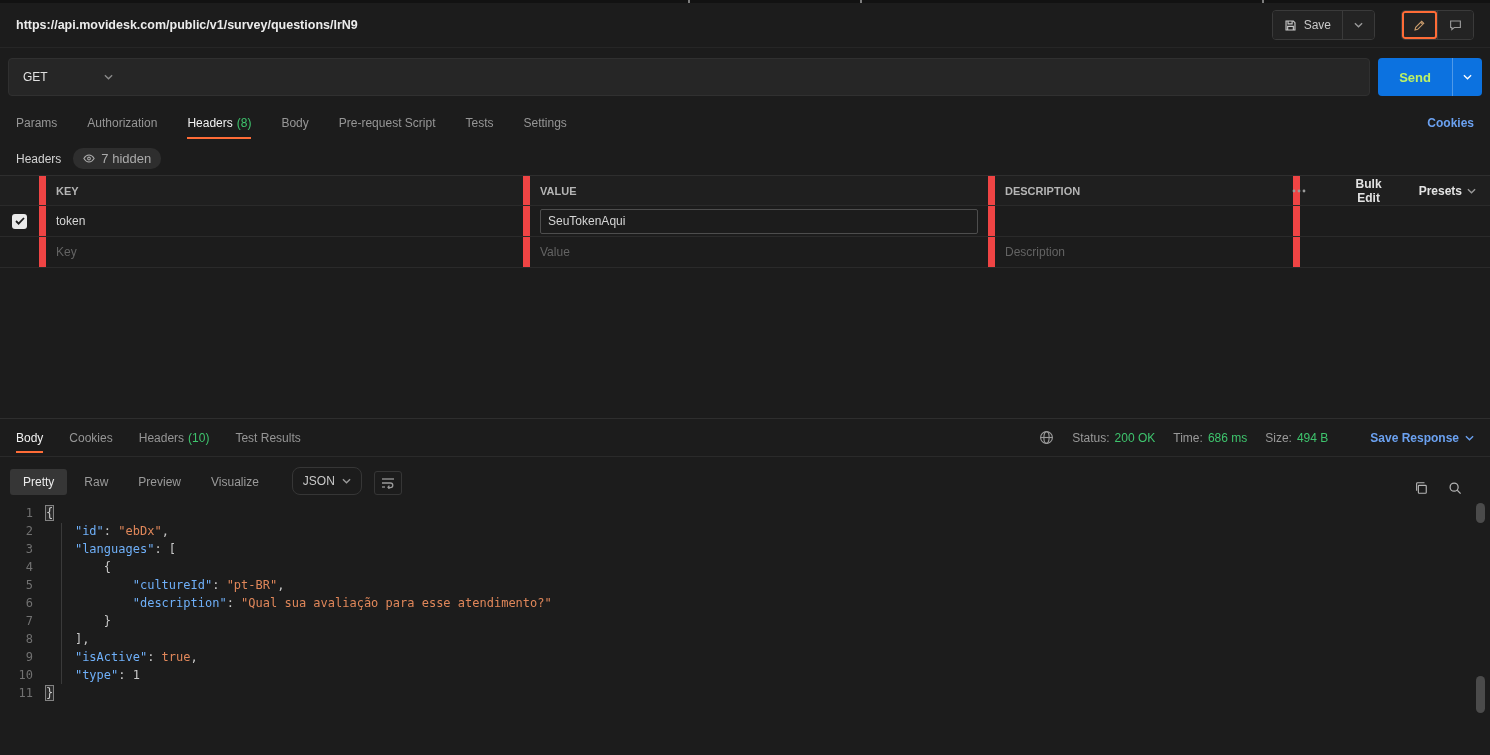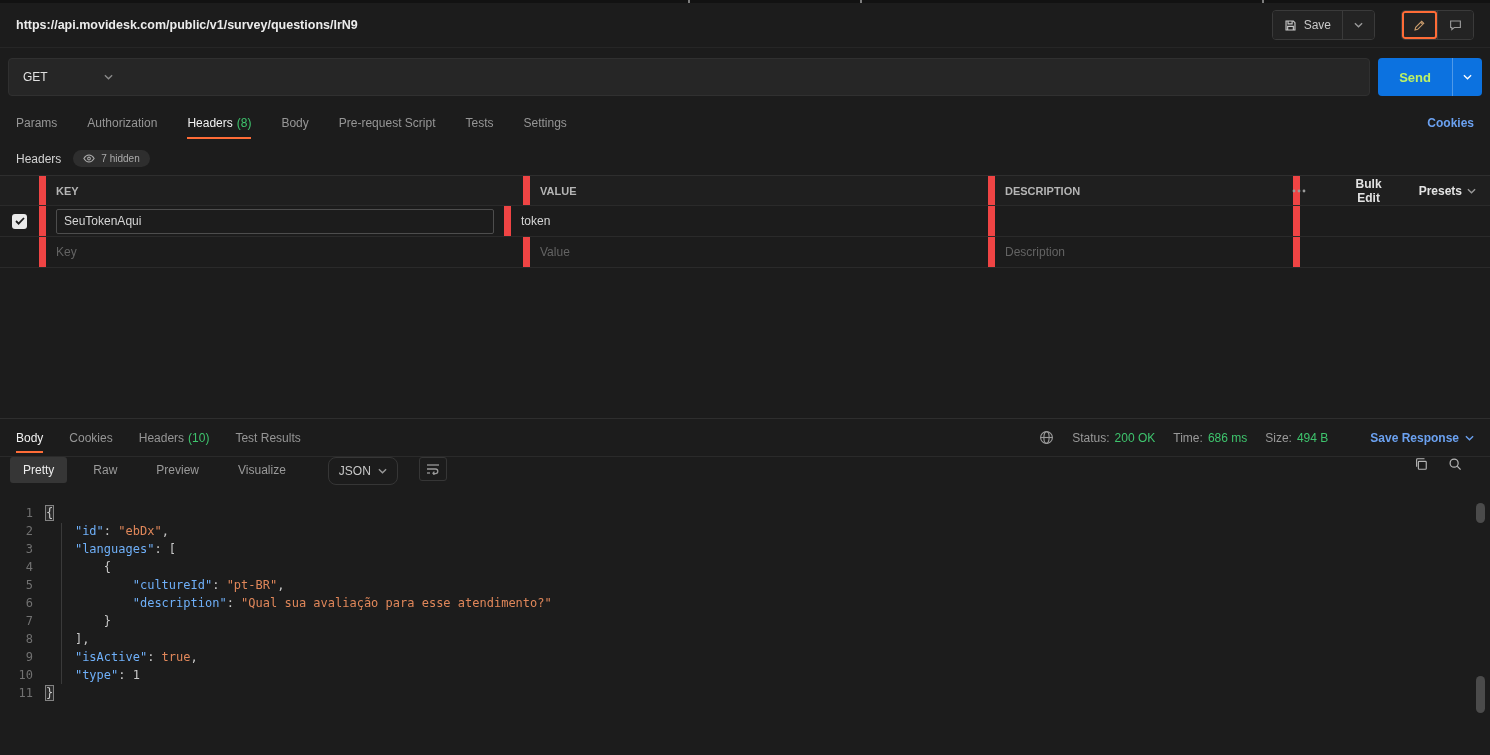--- a/index.html
+++ b/index.html
@@ -41,21 +41,21 @@
   .req-tabs{flex:none;display:flex;align-items:center;gap:30px;padding:0 16px;height:38px;}
   .tab{color:#969696;cursor:pointer;height:100%;display:flex;align-items:center;gap:4px;position:relative;}
   .tab.active{color:#f2f2f2;}
   .tab.active::after{content:"";position:absolute;left:0;right:0;bottom:3px;height:2px;background:#ff6c37;}
   .count{color:#3ec46d;}
   .cookies-link{margin-left:auto;color:#6ba1f0;font-weight:bold;cursor:pointer;}
 
   
   .headers-meta{flex:none;display:flex;align-items:center;gap:12px;padding:0 16px;height:33px;}
   .hm-label{color:#d2d2d2;}
-  .pill{display:flex;align-items:center;gap:6px;background:#2e2e2e;border-radius:10px;padding:3px 10px;color:#ababab;font-size:10px;cursor:pointer;}
+  .pill{display:flex;align-items:center;gap:6px;background:#2e2e2e;border-radius:10px;padding:3px 10px;color:#ababab;font-size:13px;cursor:pointer;}
 
   
   .htable{flex:none;border-top:1px solid #2e2e2e;}
   .trow{display:flex;border-bottom:1px solid #2a2a2a;height:31px;align-items:stretch;}
   .thead{background:#1f1f1f;height:30px;}
   .cell{border-right:7px solid #ef4444;display:flex;align-items:center;padding:0 10px;}
   .c-check{width:46px;justify-content:center;padding:0;}
   .c-key{width:484px;}
   .c-val{width:465px;}
   .c-desc{flex:1;}
@@ -71,21 +71,21 @@
 
   
   .response{flex:none;height:337px;display:flex;flex-direction:column;border-top:1px solid #2e2e2e;}
   .resp-tabs{flex:none;height:38px;display:flex;align-items:center;padding:0 16px;gap:26px;border-bottom:1px solid #2a2a2a;}
   .resp-right{margin-left:auto;display:flex;align-items:center;gap:18px;}
   .stat{display:flex;gap:5px;align-items:center;}
   .stat-label{color:#9a9a9a;}
   .green{color:#3ec46d;}
   .save-resp{color:#6ba1f0;font-weight:bold;display:flex;align-items:center;gap:6px;background:none;border:none;font-size:12px;}
 
-  .resp-toolbar{flex:none;height:38px;display:flex;align-items:flex-start;padding:0 10px;gap:13px;}
+  .resp-toolbar{flex:none;height:38px;display:flex;align-items:flex-end;padding:0 10px;gap:4px;}
   .vtab{padding:6px 13px;color:#9a9a9a;border-radius:3px;cursor:pointer;background:none;border:none;font-size:12px;}
   .vtab.active{background:#363636;color:#ececec;}
   .fmt{display:flex;align-items:center;gap:7px;color:#c9c9c9;padding:6px 10px;margin-left:16px;border:1px solid #363636;border-radius:8px;background:none;font-size:12px;}
   .wrap-btn{margin-left:8px;color:#9a9a9a;border:1px solid #363636;border-radius:3px;background:none;padding:5px 6px;}
   .toolbar-right{margin-left:auto;display:flex;gap:20px;padding-right:18px;color:#b5b5b5;align-items:center;}
   .tool-icon{background:none;border:none;color:#b5b5b5;padding:0;}
 
   
   .code-area{flex:1;position:relative;overflow:hidden;font-family:"DejaVu Sans Mono",monospace;font-size:12px;padding-top:9px;}
   .cl{display:flex;height:18px;line-height:18px;}
@@ -243,25 +243,25 @@
   </div>
 
   <div class="trow">
     <div class="cell c-check">
       <span class="checkbox">
         <svg width="10" height="8" viewBox="0 0 10 8" fill="none" stroke="#1c1c1c" stroke-width="1.8">
             <path d="M1 4l2.6 2.6L9 1"></path>
           </svg>
       </span>
     </div>
+    <div class="cell c-key">
+      <input class="cell-input" value="token" style="">
+    </div>
     <div class="cell c-val">
       <input class="val-box" value="SeuTokenAqui" style="">
-    </div>
-    <div class="cell c-key">
-      <input class="cell-input" value="token" style="">
     </div>
     <div class="cell c-desc">
       <input class="cell-input" style="">
     </div>
     <div class="cell c-ctrl"></div>
   </div>
 
   <div class="trow">
     <div class="cell c-check"></div>
     <div class="cell c-key">

